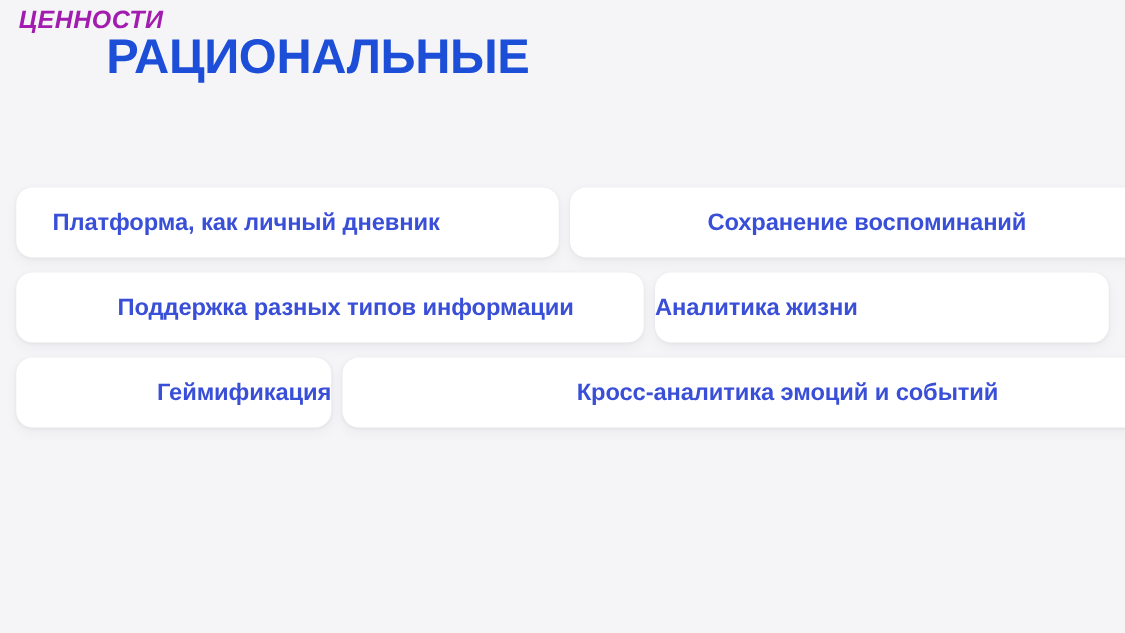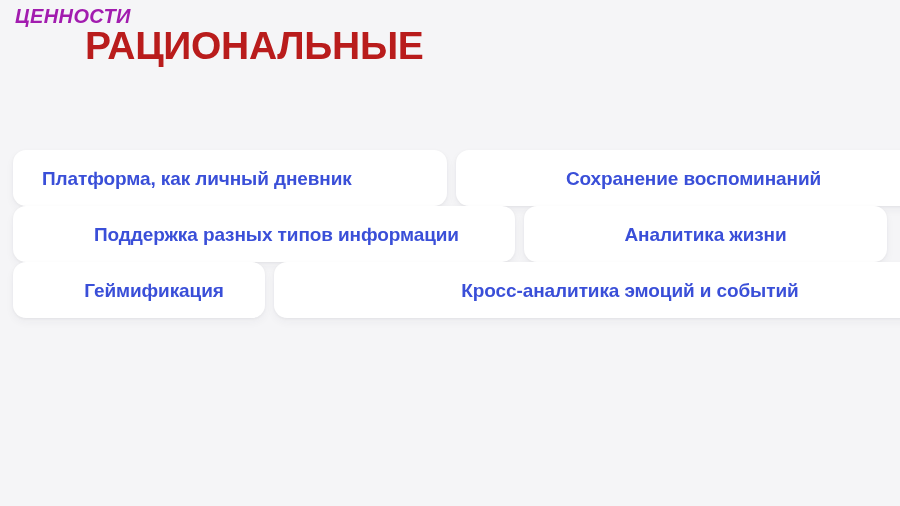--- a/index.html
+++ b/index.html
@@ -46,37 +46,38 @@
     white-space: nowrap;
   }
 
   .header-title {
     position: absolute;
     left: 72px;
     top: 20px;
     font-size: 39px;
     font-weight: 700;
     letter-spacing: -0.3px;
-    color: #b91c1c;
+    color: #1d4ed8;
     line-height: 1;
     white-space: nowrap;
   }
 
   
   .cards {
     position: absolute;
     left: 13px;
     top: 150px;
     width: 874px;
   }
 
   .card-row {
     display: flex;
     flex-direction: row;
     gap: 9px;
+    margin-bottom: 12px;
   }
   .card-row:last-child {
     margin-bottom: 0;
   }
 
   .card {
     height: 56px;
     background: #ffffff;
     border-radius: 13px;
     box-shadow: 0 1px 3px rgba(40, 40, 60, 0.055),
@@ -95,24 +96,24 @@
     line-height: 1;
     white-space: nowrap;
   }
 
   
   .card-r1c1 { width: 434px; justify-content: flex-start; padding-left: 29px; }
   .card-r1c2 { width: 475px; justify-content: center; }
 
   
   .card-r2c1 { width: 502px; justify-content: center; padding-left: 25px; }
-  .card-r2c2 { width: 363px; justify-content: center; }
+  .card-r2c2 { width: 363px; justify-content: flex-start; }
 
   
-  .card-r3c1 { width: 252px; justify-content: center; padding-left: 30px; }
+  .card-r3c1 { width: 252px; justify-content: flex-end; padding-left: 30px; }
   .card-r3c2 { width: 712px; justify-content: center; text-align: right; }
 </style>
 </head>
 <body>
 
 <div class="slide">
 
   <div class="header">
     <div class="header-eyebrow">ЦЕННОСТИ</div>
     <div class="header-title">РАЦИОНАЛЬНЫЕ</div>

